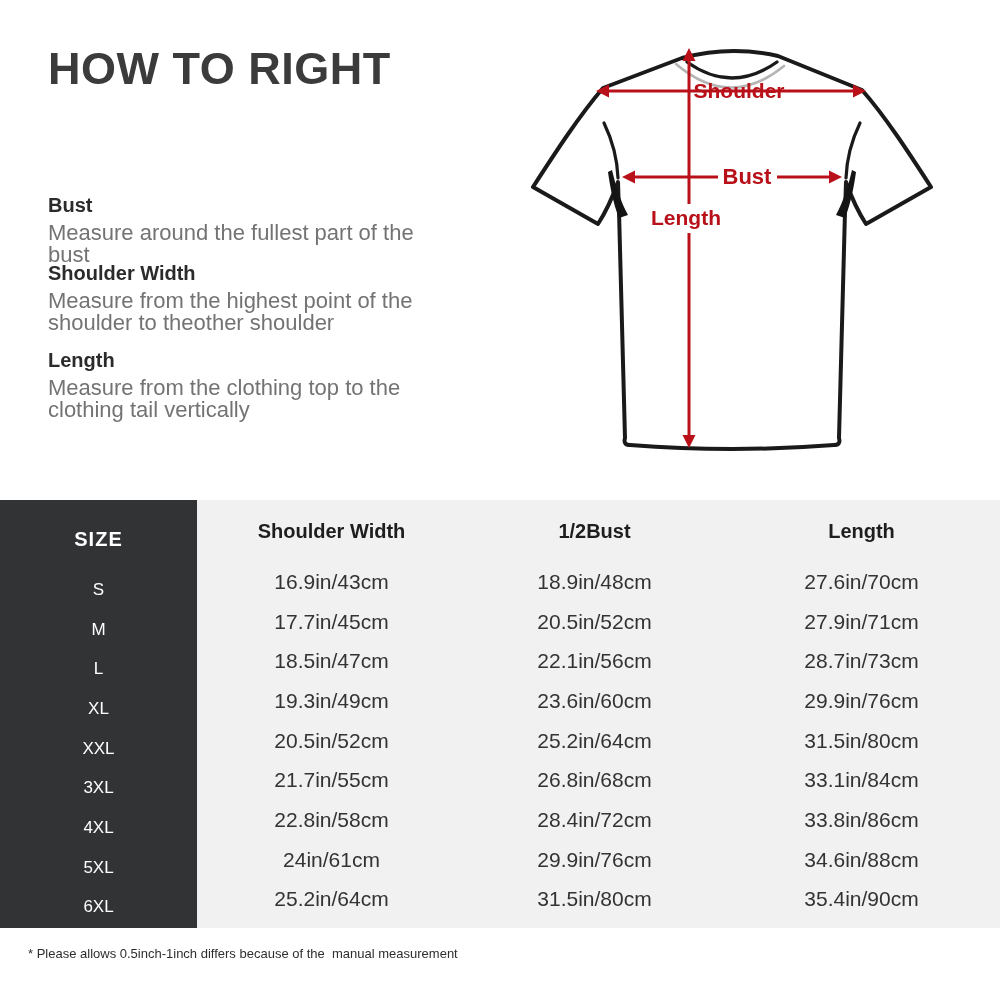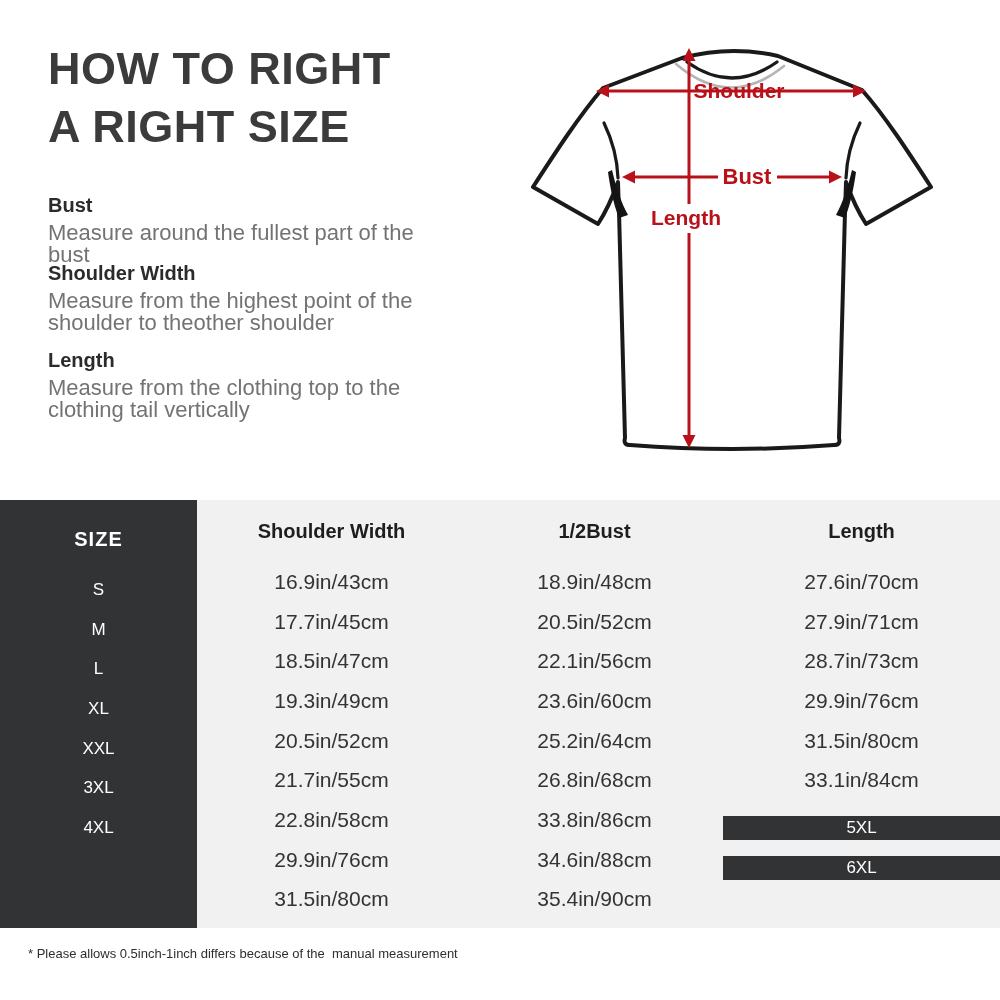--- a/index.html
+++ b/index.html
@@ -52,21 +52,21 @@
   .val{font-size:21px;color:var(--text-dark);}
 
   .footnote{position:absolute;left:28px;top:946px;font-size:13px;color:#2e2e2e;
     white-space:pre;}
 </style>
 </head>
 <body>
 
 <div class="page">
 
-  <h1 class="title"><span>HOW TO RIGHT</span><br><span>A RIGHT SIZE</span></h1>
+  <h1 class="title"><span>HOW TO RIGHT</span><br></h1>
 
   <div class="inst" id="inst-bust">
     <h2>Bust</h2>
     <div class="desc">
       <div>Measure around the fullest part of the bust</div>
     </div>
   </div>
 
   <div class="inst" id="inst-shoulder">
     <h2>Shoulder Width</h2>
@@ -163,20 +163,21 @@
     <div class="cell val">25.2in/64cm</div>
     <div class="cell val">31.5in/80cm</div>
 
     <div class="cell dark szc">3XL</div>
     <div class="cell val">21.7in/55cm</div>
     <div class="cell val">26.8in/68cm</div>
     <div class="cell val">33.1in/84cm</div>
 
     <div class="cell dark szc">4XL</div>
     <div class="cell val">22.8in/58cm</div>
+    <div class="cell val">28.4in/72cm</div>
     <div class="cell val">33.8in/86cm</div>
 
     <div class="cell dark szc">5XL</div>
     <div class="cell val">24in/61cm</div>
     <div class="cell val">29.9in/76cm</div>
     <div class="cell val">34.6in/88cm</div>
 
     <div class="cell dark szc">6XL</div>
     <div class="cell val">25.2in/64cm</div>
     <div class="cell val">31.5in/80cm</div>

